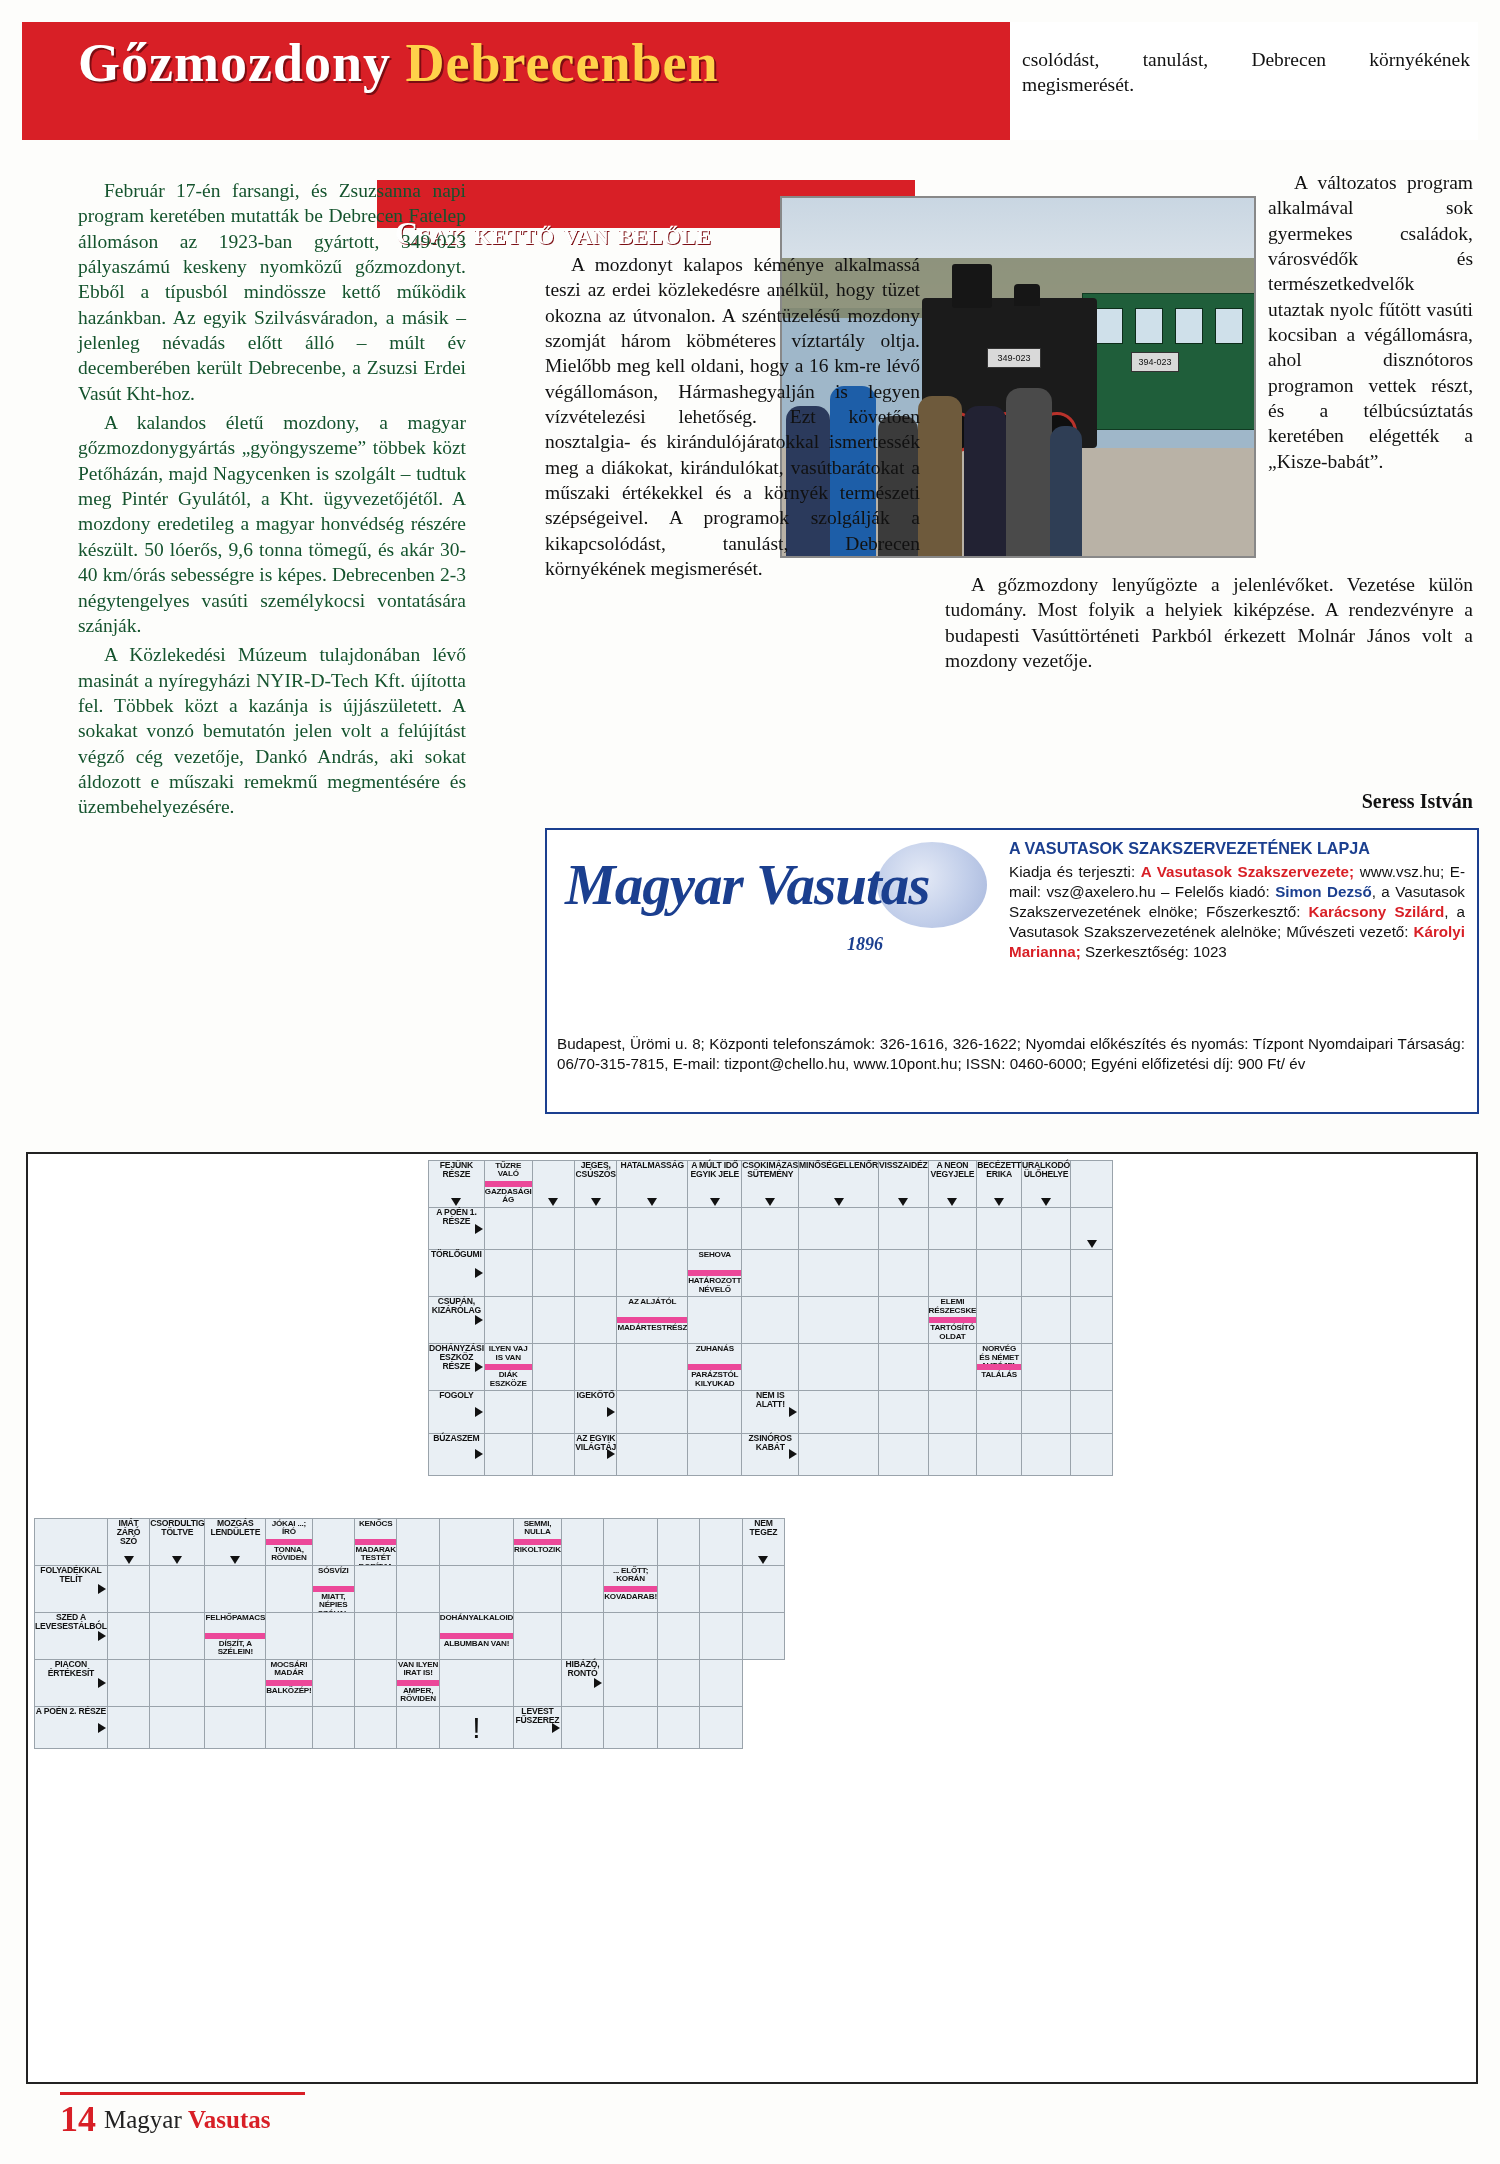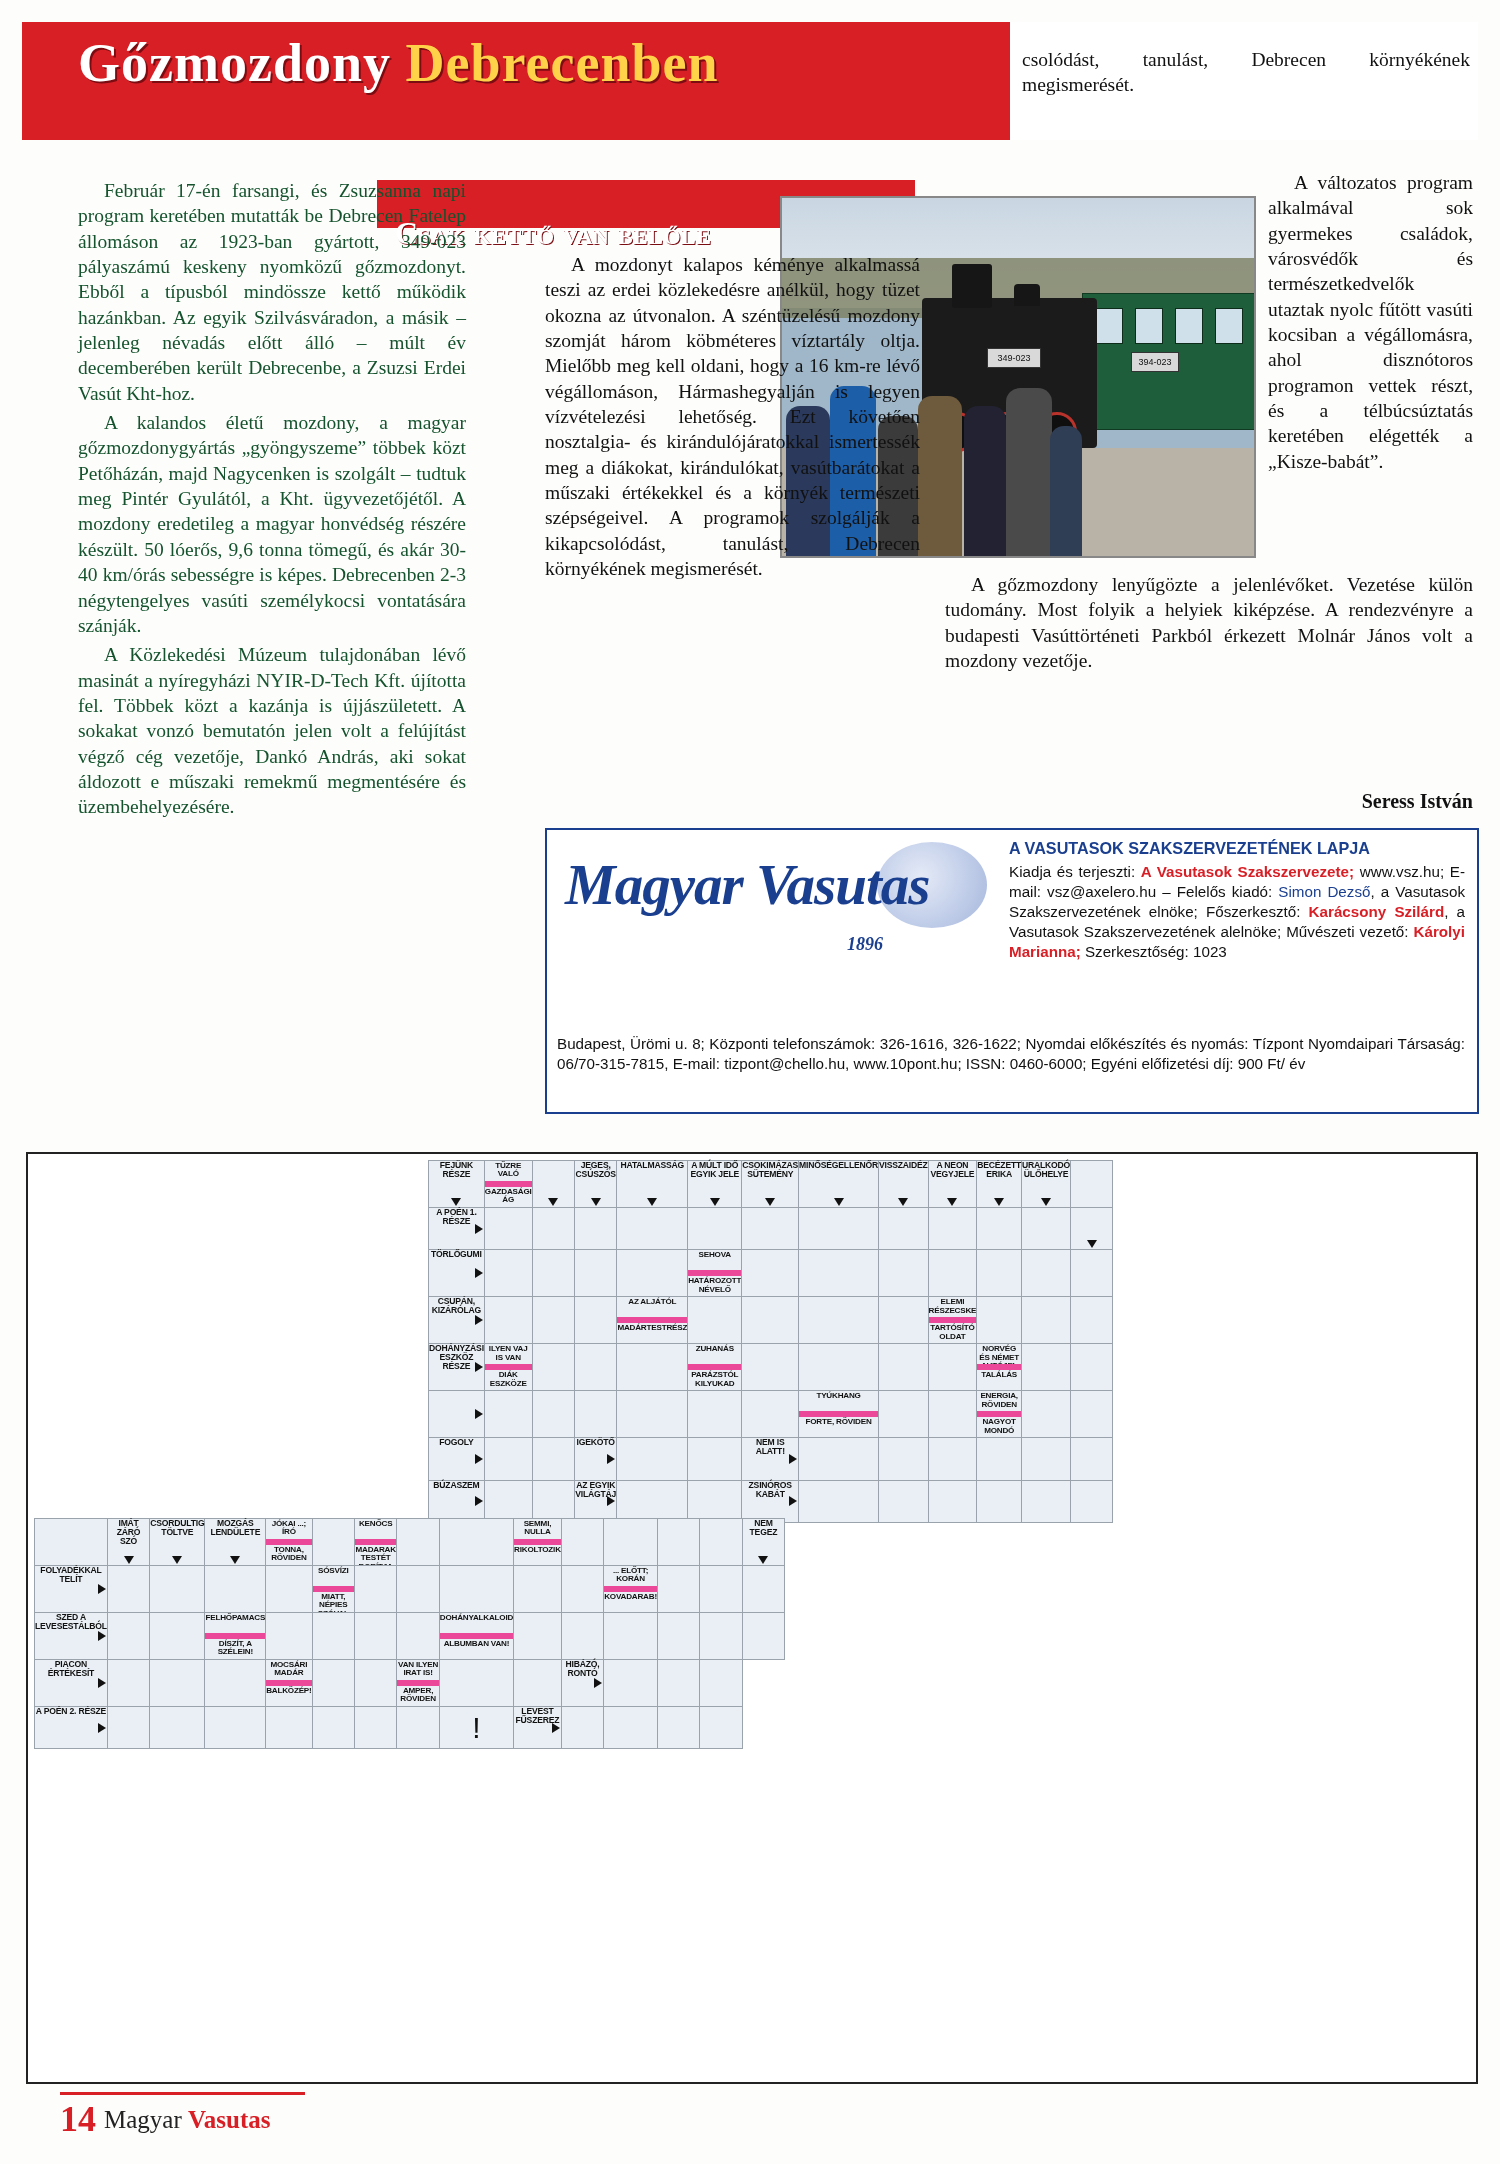--- a/index.html
+++ b/index.html
@@ -124,21 +124,21 @@
   .mh-right{
     position:absolute;left:462px;top:8px;width:456px;
     font-family:"Liberation Sans", sans-serif;
     font-size:15.2px;line-height:1.31;color:#111;text-align:justify;
   }
   .mh-title{
     font-weight:bold;color:#1b3f8f;font-size:16.2px;display:block;margin-bottom:3px;
     text-align:left;
   }
   .red{color:#d81f26;font-weight:bold;}
-  .blue{color:#1b3f8f;font-weight:normal;}
+  .blue{color:#1b3f8f;font-weight:bold;}
   .mh-bottom{
     position:absolute;left:10px;top:204px;width:908px;
     font-family:"Liberation Sans", sans-serif;
     font-size:15.2px;line-height:1.32;color:#111;text-align:justify;
   }
   
   .cw-wrap{
     position:absolute;left:26px;top:1152px;width:1448px;height:928px;
     border:2px solid #222;background:#ffffff;
   }
@@ -374,43 +374,20 @@
         <td></td>
         <td></td>
         <td class="clue dbl">
           <span class="half-top">NORVÉG ÉS NÉMET AUTÓJEL</span>
           <span class="half-bot">TALÁLÁS</span>
         </td>
         <td></td>
         <td class="orange"></td>
       </tr>
 
-      <tr>
-        <td>
-              <i class="a-rt"></i>
-            </td>
-        <td></td>
-        <td></td>
-        <td></td>
-        <td></td>
-        <td></td>
-        <td></td>
-        <td class="clue dbl">
-          <span class="half-top">TYÚKHANG</span>
-          <span class="half-bot">FORTE, RÖVIDEN</span>
-        </td>
-        <td></td>
-        <td></td>
-        <td class="clue dbl">
-          <span class="half-top">ENERGIA, RÖVIDEN</span>
-          <span class="half-bot">NAGYOT MONDÓ</span>
-        </td>
-        <td></td>
-        <td class="orange"></td>
-      </tr>
 
       <tr>
         <td class="clue">FOGOLY<i class="a-rt"></i></td>
         <td></td>
         <td></td>
         <td class="clue">IGEKÖTŐ<i class="a-rt"></i></td>
         <td></td>
         <td></td>
         <td class="clue">NEM IS ALATT!<i class="a-rt"></i></td>
         <td></td>

